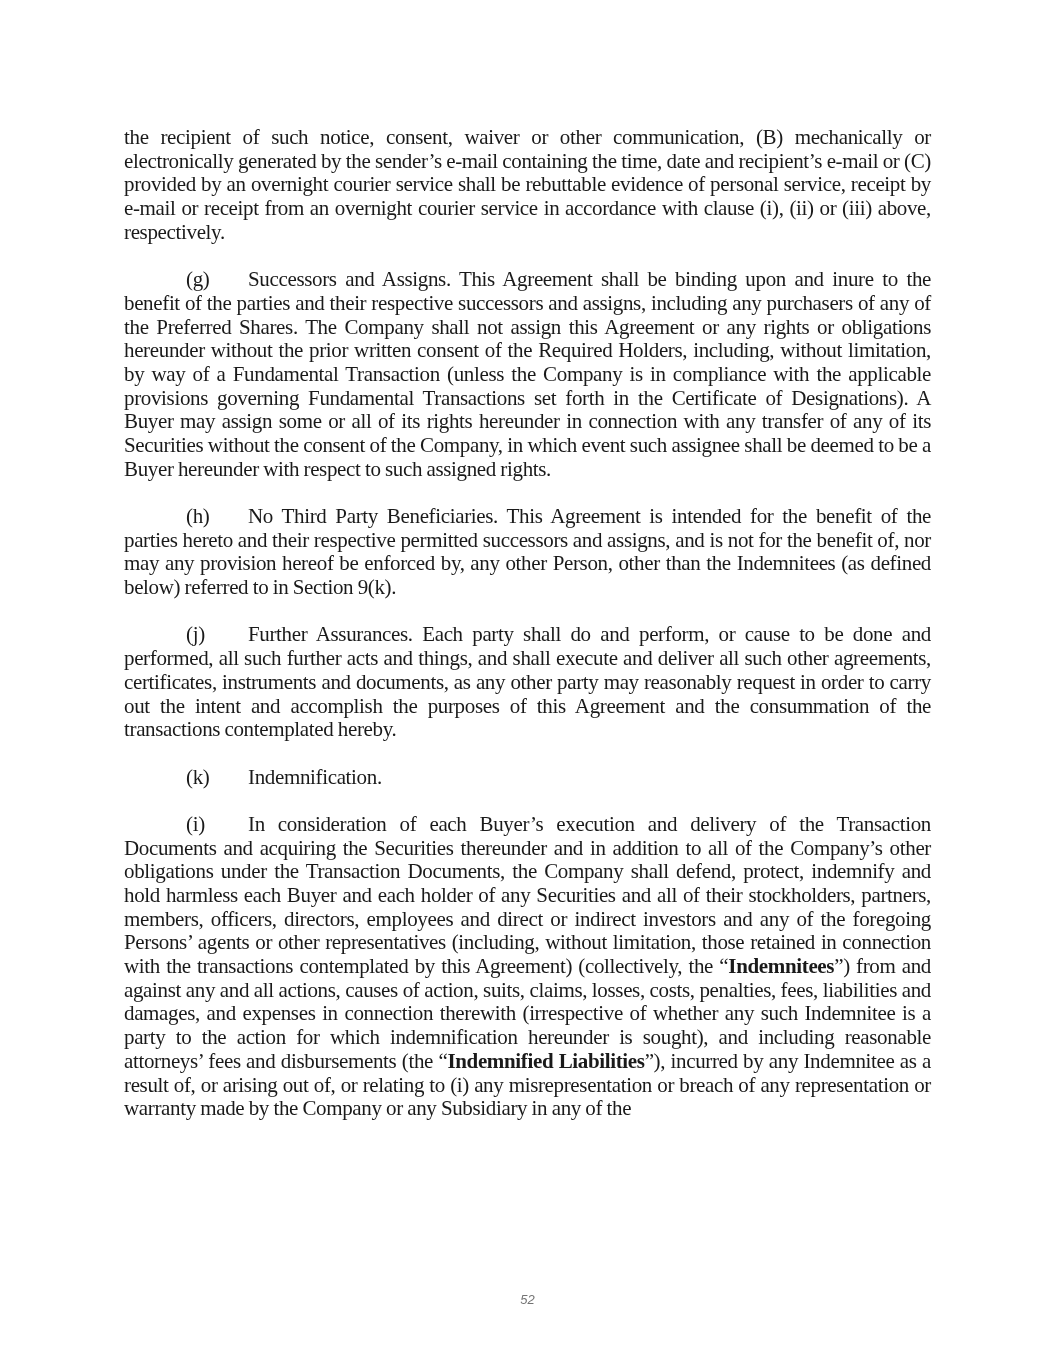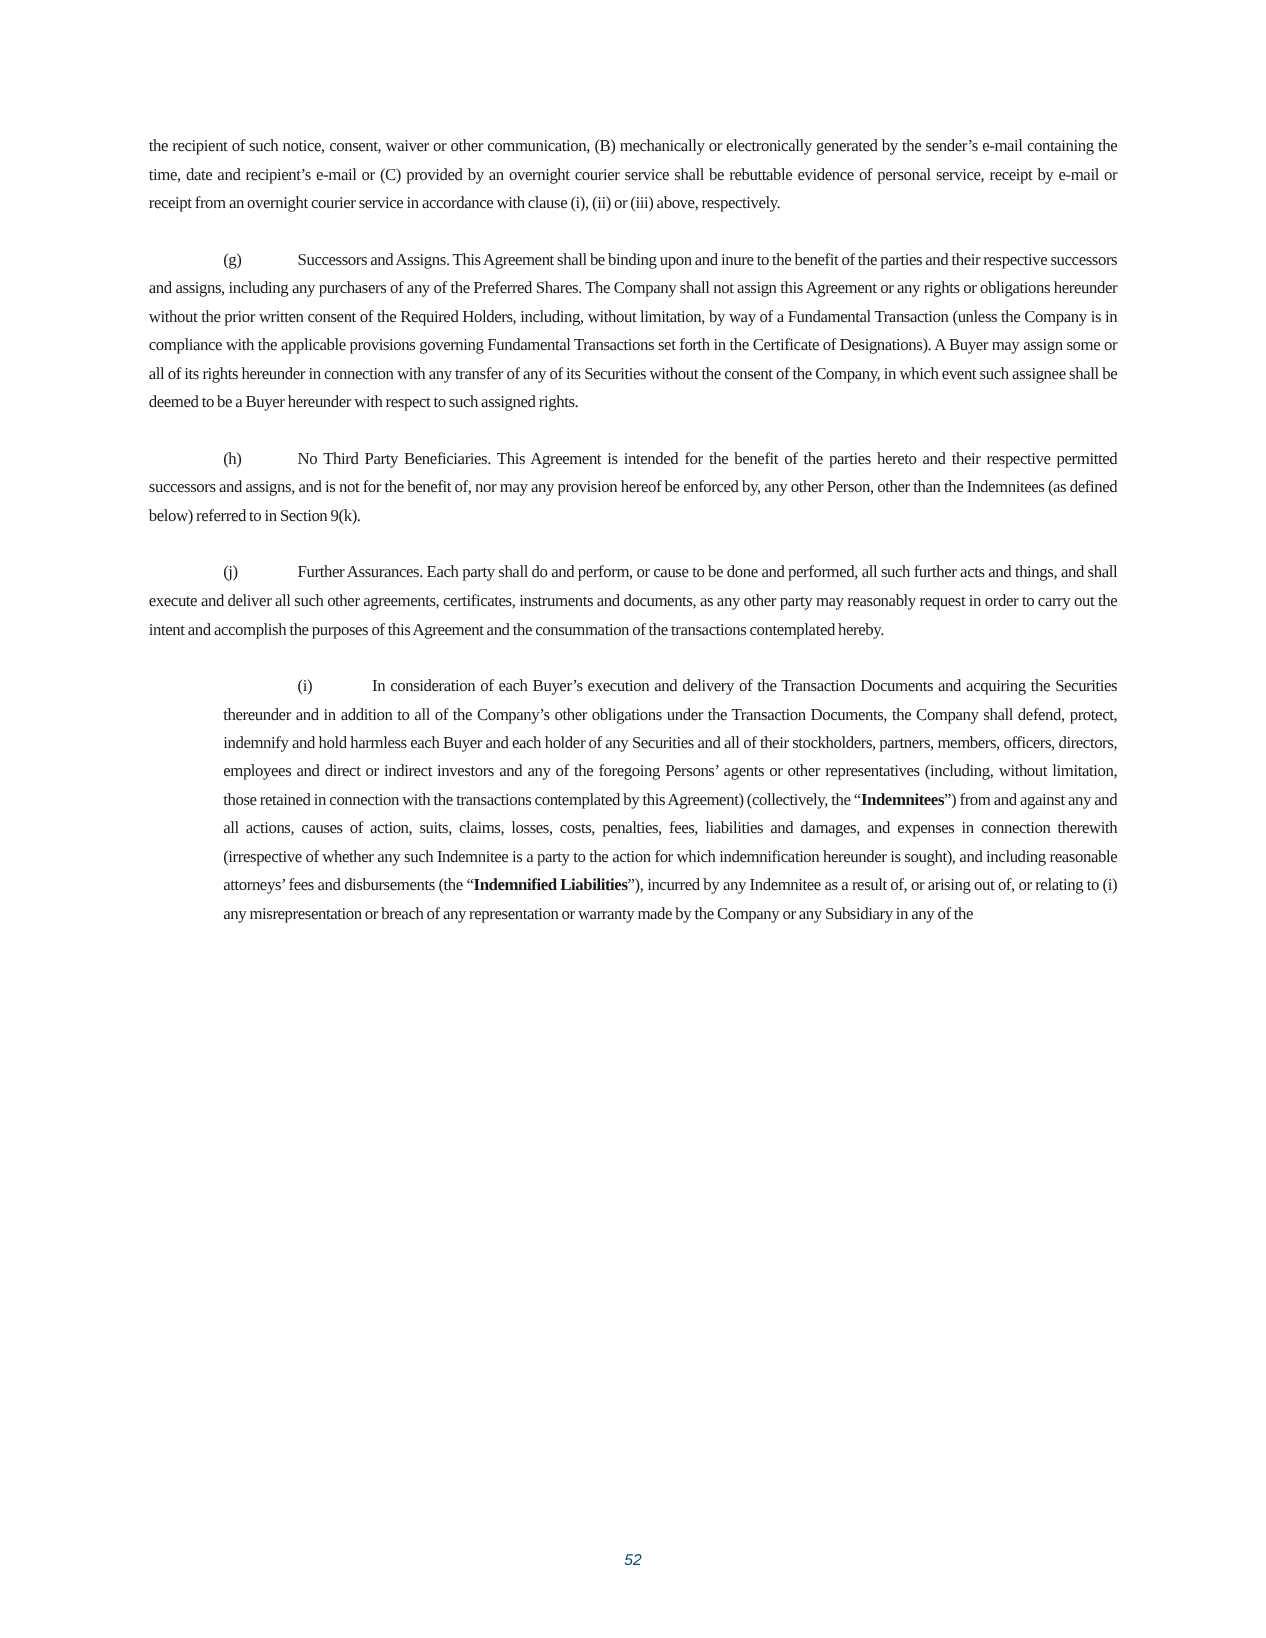--- a/index.html
+++ b/index.html
@@ -10,74 +10,74 @@
     body {
       width: 1055px;
       height: 1365px;
       position: relative;
       overflow: hidden;
       color: #1a1a1a;
     }
     .page {
       position: absolute;
       left: 124px;
-      top: 111px;
+      top: 126px;
       width: 807px;
       font-family: "Liberation Serif", serif;
-      font-size: 14px;
+      font-size: 21px;
       line-height: 23.7px;
       letter-spacing: -0.35px;
       word-spacing: -0.5px;
     }
     .para {
       margin: 0 0 23.6px 0;
       text-align: justify;
       text-align-last: left;
     }
     .para .lead {
       display: inline-block;
       margin-left: 62px;
       width: 62px;
     }
     .heading {
       text-underline-offset: 2px;
       text-decoration-thickness: 1px;
     }
     .sub {
-      margin-left: 62px;
     }
     .sub .lead {
       margin-left: 62px;
       width: 62px;
     }
     b { font-weight: bold; }
     .page-number {
       position: absolute;
       left: 0;
       width: 1055px;
       top: 1292px;
       text-align: center;
       font-family: "Liberation Sans", sans-serif;
       font-style: italic;
       font-size: 13px;
-      color: #0c4a6e;
+      color: #737373;
     }
   </style>
 </head>
 <body>
 
 <div class="page">
 
   <p class="para">the recipient of such notice, consent, waiver or other communication, (B) mechanically or electronically generated by the sender’s e-mail containing the time, date and recipient’s e-mail or (C) provided by an overnight courier service shall be rebuttable evidence of personal service, receipt by e-mail or receipt from an overnight courier service in accordance with clause (i), (ii) or (iii) above, respectively.</p>
 
   <p class="para"><span class="lead">(g)</span><span class="heading">Successors and Assigns</span><span>.  This Agreement shall be binding upon and inure to the benefit of the parties and their respective successors and assigns, including any purchasers of any of the Preferred Shares.  The Company shall not assign this Agreement or any rights or obligations hereunder without the prior written consent of the Required Holders, including, without limitation, by way of a Fundamental Transaction (unless the Company is in compliance with the applicable provisions governing Fundamental Transactions set forth in the Certificate of Designations).  A Buyer may assign some or all of its rights hereunder in connection with any transfer of any of its Securities without the consent of the Company, in which event such assignee shall be deemed to be a Buyer hereunder with respect to such assigned rights.</span></p>
 
   <p class="para"><span class="lead">(h)</span><span class="heading">No Third Party Beneficiaries</span><span>.  This Agreement is intended for the benefit of the parties hereto and their respective permitted successors and assigns, and is not for the benefit of, nor may any provision hereof be enforced by, any other Person, other than the Indemnitees (as defined below) referred to in Section 9(k).</span></p>
 
 
   <p class="para"><span class="lead">(j)</span><span class="heading">Further Assurances</span><span>.  Each party shall do and perform, or cause to be done and performed, all such further acts and things, and shall execute and deliver all such other agreements, certificates, instruments and documents, as any other party may reasonably request in order to carry out the intent and accomplish the purposes of this Agreement and the consummation of the transactions contemplated hereby.</span></p>
 
+  <p class="para"><span class="lead">(k)</span><span class="heading">Indemnification</span><span>.</span></p>
 
   <p class="para sub"><span class="lead">(i)</span><span>In consideration of each Buyer’s execution and delivery of the Transaction Documents and acquiring the Securities thereunder and in addition to all of the Company’s other obligations under the Transaction Documents, the Company shall defend, protect, indemnify and hold harmless each Buyer and each holder of any Securities and all of their stockholders, partners, members, officers, directors, employees and direct or indirect investors and any of the foregoing Persons’ agents or other representatives (including, without limitation, those retained in connection with the transactions contemplated by this Agreement) (collectively, the “</span><b>Indemnitees</b><span>”) from and against any and all actions, causes of action, suits, claims, losses, costs, penalties, fees, liabilities and damages, and expenses in connection therewith (irrespective of whether any such Indemnitee is a party to the action for which indemnification hereunder is sought), and including reasonable attorneys’ fees and disbursements (the “</span><b>Indemnified Liabilities</b><span>”), incurred by any Indemnitee as a result of, or arising out of, or relating to (i) any misrepresentation or breach of any representation or warranty made by the Company or any Subsidiary in any of the</span></p>
 
 </div>
 
 <div class="page-number">52</div>
 
 </body></html>

